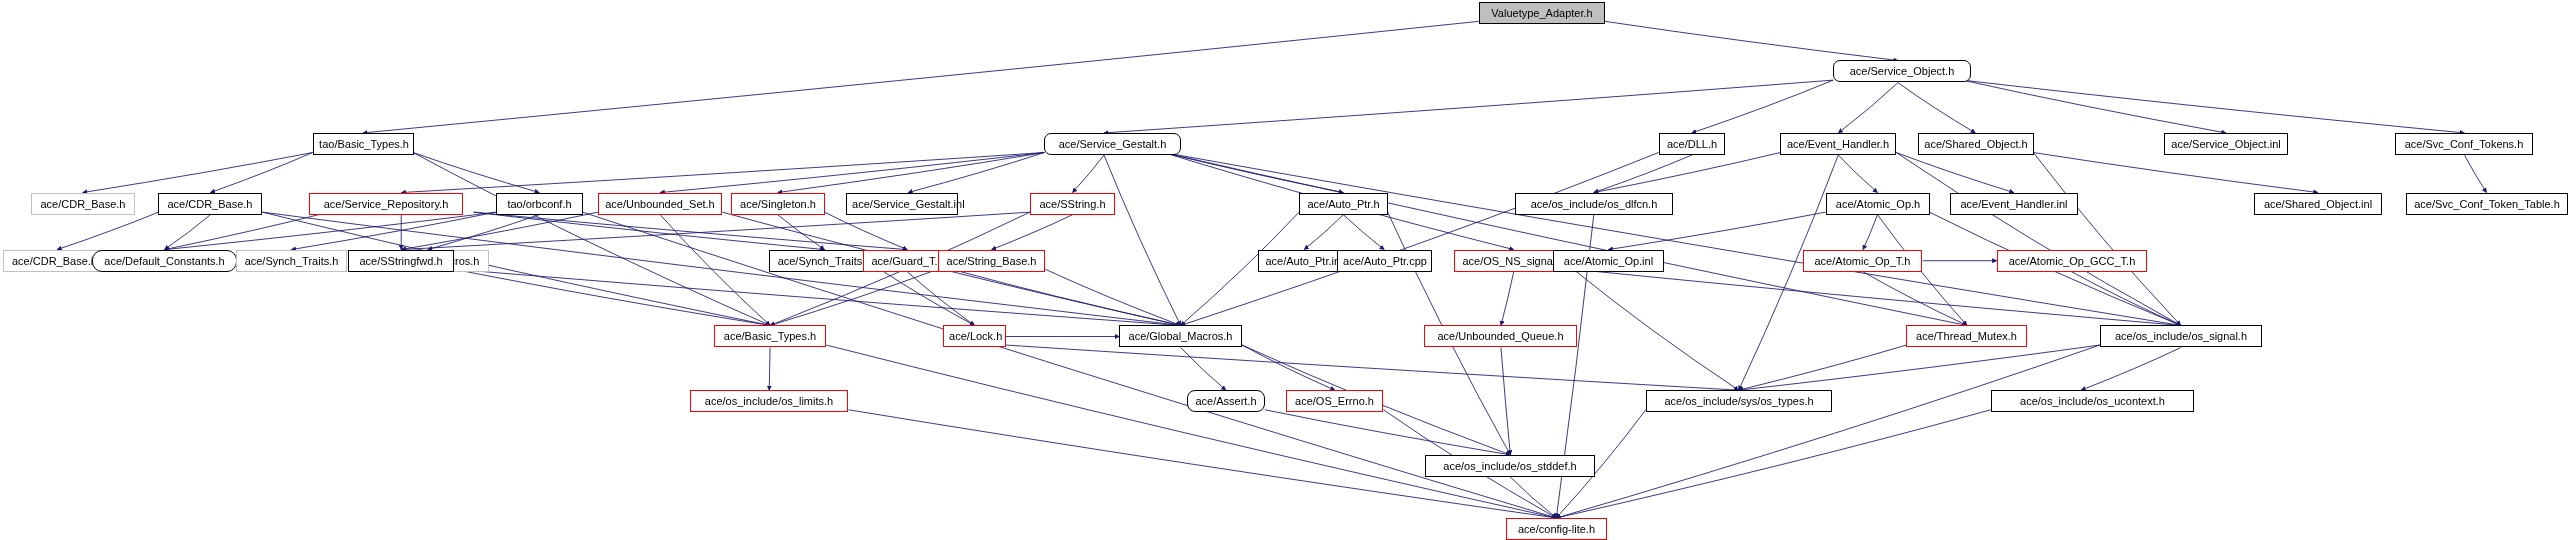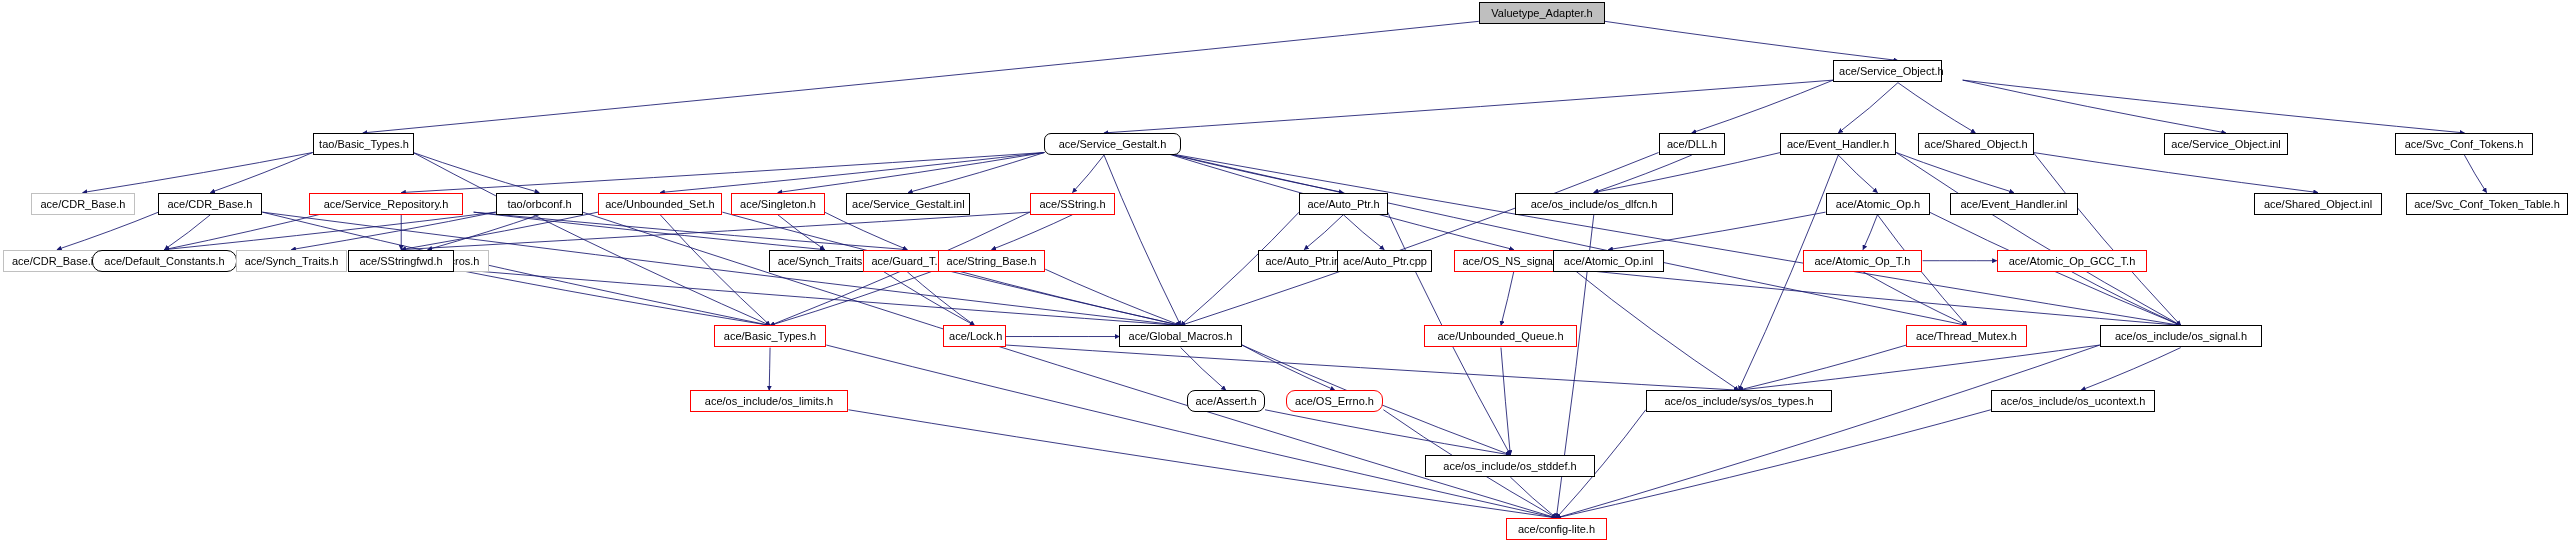--- a/index.html
+++ b/index.html
@@ -148,35 +148,35 @@
       <path d="M 2465 405 Q 2274.2 431.5 2041 458" fill="none" stroke="#191970" stroke-width="1" marker-end="url(#arrow)"></path>
       <path d="M 2560 408 Q 2507.35 433 2443 458" fill="none" stroke="#191970" stroke-width="1" marker-end="url(#arrow)"></path>
       <path d="M 2465 405 Q 2174 506.5 1827 608" fill="none" stroke="#191970" stroke-width="1" marker-end="url(#arrow)"></path>
       <path d="M 1932 481 Q 1884.75 544.5 1827 608" fill="none" stroke="#191970" stroke-width="1" marker-end="url(#arrow)"></path>
       <path d="M 2337 481 Q 2107.5 544.5 1827 608" fill="none" stroke="#191970" stroke-width="1" marker-end="url(#arrow)"></path>
       <path d="M 2387 179 Q 2537.3 202.5 2721 226" fill="none" stroke="#191970" stroke-width="1" marker-end="url(#arrow)"></path>
       <path d="M 2387 179 Q 2464.85 280.5 2560 382" fill="none" stroke="#191970" stroke-width="1" marker-end="url(#arrow)"></path>
       <path d="M 2893 182 Q 2904.7 204 2919 226" fill="none" stroke="#191970" stroke-width="1" marker-end="url(#arrow)"></path>
     </svg>
 <div class="node root" style="left: 1479px; top: 1.7px; width: 126px;">Valuetype_Adapter.h</div>
-    <div class="node " style="left: 1833px; top: 60px; width: 109px;">ace/Service_Object.h</div>
+    <div class="node " style="left: 1833px; top: 60px; width: 138px; border-radius: 7px;">ace/Service_Object.h</div>
     <div class="node " style="left: 313px; top: 133px; width: 101px;">tao/Basic_Types.h</div>
     <div class="node " style="left: 1044px; top: 133px; width: 137px; border-radius: 7px;">ace/Service_Gestalt.h</div>
     <div class="node " style="left: 1659px; top: 133px; width: 66px;">ace/DLL.h</div>
     <div class="node " style="left: 1780px; top: 133px; width: 116px;">ace/Event_Handler.h</div>
     <div class="node " style="left: 1918px; top: 133px; width: 116px;">ace/Shared_Object.h</div>
     <div class="node " style="left: 2164px; top: 133px; width: 124px;">ace/Service_Object.inl</div>
     <div class="node " style="left: 2395px; top: 133px; width: 138px;">ace/Svc_Conf_Tokens.h</div>
     <div class="node grey" style="left: 31px; top: 193px; width: 104px;">ace/CDR_Base.h</div>
     <div class="node " style="left: 158px; top: 193px; width: 104px;">ace/CDR_Base.h</div>
     <div class="node red" style="left: 309px; top: 193px; width: 154px;">ace/Service_Repository.h</div>
     <div class="node " style="left: 496px; top: 193px; width: 87px;">tao/orbconf.h</div>
     <div class="node red" style="left: 598px; top: 193px; width: 124px;">ace/Unbounded_Set.h</div>
     <div class="node red" style="left: 731px; top: 193px; width: 94px;">ace/Singleton.h</div>
-    <div class="node " style="left: 846px; top: 193px; width: 124px;">ace/Service_Gestalt.inl</div>
+    <div class="node " style="left: 846px; top: 193px; width: 112px;">ace/Service_Gestalt.inl</div>
     <div class="node red" style="left: 1030px; top: 193px; width: 85px;">ace/SString.h</div>
     <div class="node " style="left: 1299px; top: 193px; width: 89px;">ace/Auto_Ptr.h</div>
     <div class="node " style="left: 1515px; top: 193px; width: 158px;">ace/os_include/os_dlfcn.h</div>
     <div class="node " style="left: 1826px; top: 193px; width: 104px;">ace/Atomic_Op.h</div>
     <div class="node " style="left: 1950px; top: 193px; width: 128px;">ace/Event_Handler.inl</div>
     <div class="node " style="left: 2254px; top: 193px; width: 128px;">ace/Shared_Object.inl</div>
     <div class="node " style="left: 2406px; top: 193px; width: 162px;">ace/Svc_Conf_Token_Table.h</div>
     <div class="node grey" style="left: 3.4px; top: 250px; width: 107px;">ace/CDR_Base.inl</div>
     <div class="node " style="left: 92px; top: 250px; width: 145px; border-radius: 10px;">ace/Default_Constants.h</div>
     <div class="node grey" style="left: 236px; top: 250px; width: 111px;">ace/Synch_Traits.h</div>
@@ -192,19 +192,19 @@
     <div class="node red" style="left: 1803px; top: 250px; width: 119px;">ace/Atomic_Op_T.h</div>
     <div class="node red" style="left: 1997px; top: 250px; width: 150px;">ace/Atomic_Op_GCC_T.h</div>
     <div class="node red" style="left: 714px; top: 325px; width: 112px;">ace/Basic_Types.h</div>
     <div class="node red" style="left: 943px; top: 325px; width: 63px;">ace/Lock.h</div>
     <div class="node " style="left: 1119px; top: 325px; width: 123px;">ace/Global_Macros.h</div>
     <div class="node red" style="left: 1424px; top: 325px; width: 153px;">ace/Unbounded_Queue.h</div>
     <div class="node red" style="left: 1906px; top: 325px; width: 121px;">ace/Thread_Mutex.h</div>
     <div class="node " style="left: 2100px; top: 325px; width: 162px;">ace/os_include/os_signal.h</div>
     <div class="node red" style="left: 690px; top: 390px; width: 158px;">ace/os_include/os_limits.h</div>
     <div class="node " style="left: 1187px; top: 390px; width: 78px; border-radius: 8px;">ace/Assert.h</div>
-    <div class="node red" style="left: 1286px; top: 390px; width: 97px; border-radius: 9px;">ace/OS_Errno.h</div>
+    <div class="node red" style="left: 1286px; top: 390px; width: 97px;">ace/OS_Errno.h</div>
     <div class="node " style="left: 1646px; top: 390px; width: 186px;">ace/os_include/sys/os_types.h</div>
-    <div class="node " style="left: 1991px; top: 390px; width: 164px;">ace/os_include/os_ucontext.h</div>
+    <div class="node " style="left: 1991px; top: 390px; width: 203px;">ace/os_include/os_ucontext.h</div>
     <div class="node " style="left: 1425px; top: 455px; width: 170px;">ace/os_include/os_stddef.h</div>
     <div class="node red" style="left: 1506px; top: 518px; width: 101px;">ace/config-lite.h</div>
   </div>
 
 
 </body></html>

